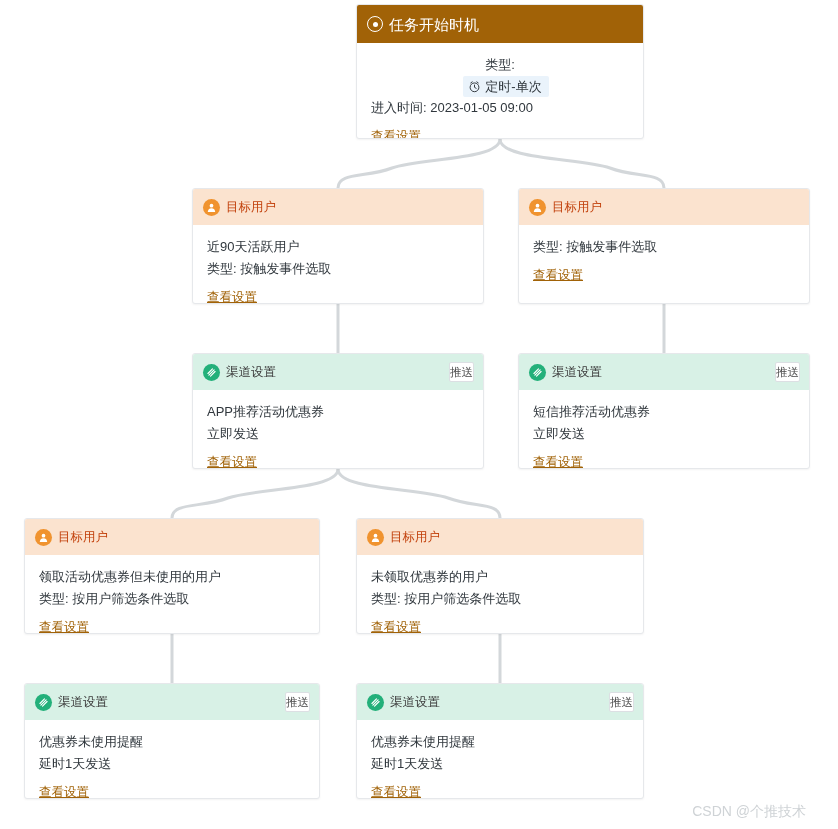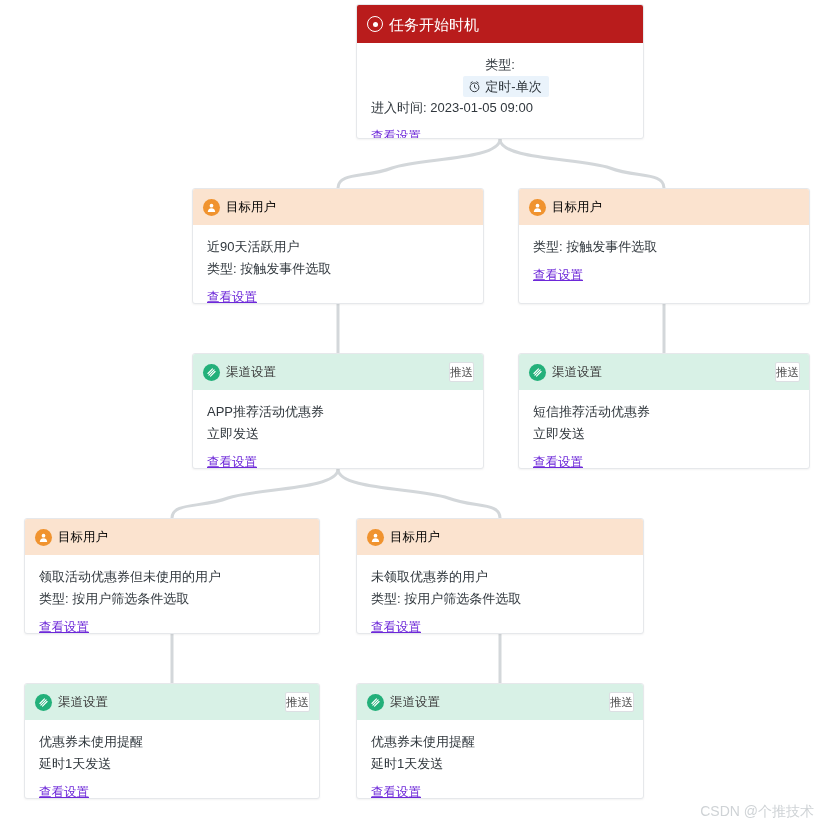--- a/index.html
+++ b/index.html
@@ -54,21 +54,21 @@
     margin-right: 6px;
     flex: 0 0 auto;
   }
   .node-header .hdr-title {
     white-space: nowrap;
     line-height: 1;
   }
 
   
   .node.root > .node-header {
-    background: #b91c1c;
+    background: #a16207;
     color: #ffffff;
     font-size: 15px;
     height: 38px;
   }
   .node.root > .node-header .hdr-icon {
     background: transparent;
     border: 1.6px solid #ffffff;
     width: 14px;
     height: 14px;
   }
@@ -76,21 +76,21 @@
     width: 5px;
     height: 5px;
     border-radius: 50%;
     background: #ffffff;
   }
   .node.root > .node-header .hdr-title { font-weight: normal; }
 
   
   .node.target > .node-header {
     background: #fbe3cf;
-    color: #000000;
+    color: #c2410c;
     font-size: 12.5px;
   }
   .node.target > .node-header .hdr-icon {
     background: #f0932f;
     color: #fff;
   }
 
   
   .node.channel > .node-header {
     background: #d8f1e6;
@@ -140,27 +140,27 @@
   }
   .type-chip .clock {
     margin-right: 4px;
     display: inline-flex;
     align-items: center;
   }
   .link {
     display: inline-block;
     margin-top: 9px;
     font-size: 12.5px;
-    color: #6d28d9;
+    color: #a16207;
     text-decoration: underline;
     cursor: pointer;
   }
   .watermark {
     position: absolute;
-    right: 24px;
+    right: 32px;
     bottom: 8px;
     font-size: 14px;
     color: #cfd3d6;
     white-space: nowrap;
   }
 </style>
 </head>
 <body>
 
 <div id="canvas">

